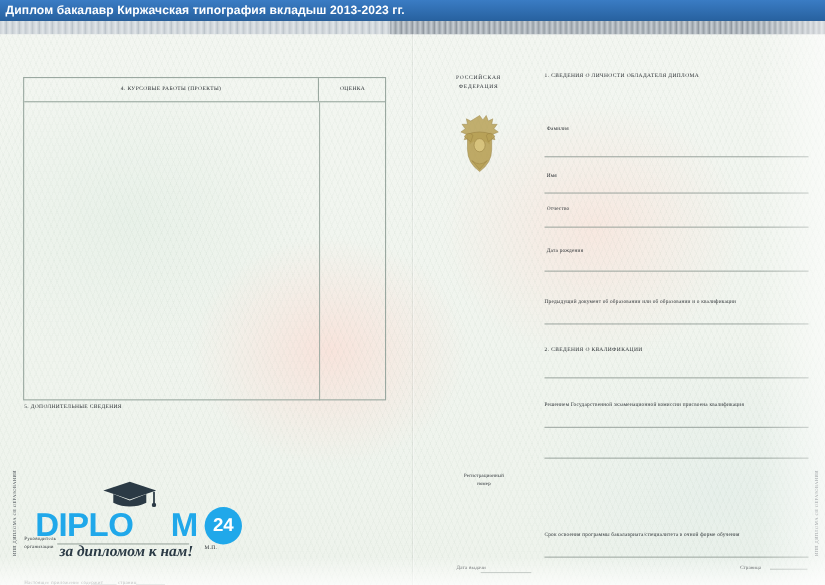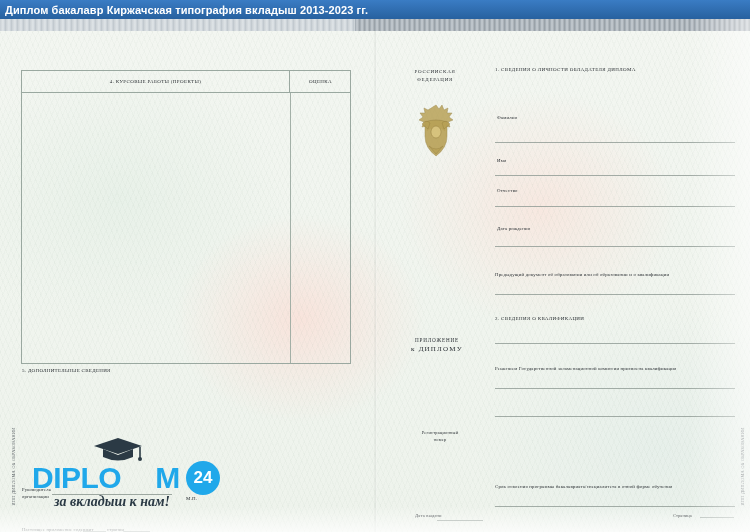--- a/index.html
+++ b/index.html
@@ -435,24 +435,20 @@
         <g fill="#b39a4a" stroke="#8d7430" stroke-width="0.5">
           <path d="M23 3 l3 4 3-4 2 5 4-2 -1 5 5 0 -3 4 4 3 -5 2 2 5 -5 -1 0 5 -4 -3 -2 5 -3 -4 -3 4 -2 -5 -4 3 0 -5 -5 1 2 -5 -5 -2 4 -3 -3 -4 5 0 -1 -5 4 2z" opacity="0.85"></path>
           <path d="M12 20 q11 -4 22 0 l0 14 q0 12 -11 20 q-11 -8 -11 -20z" opacity="0.9"></path>
           <ellipse cx="23" cy="30" rx="5" ry="6" fill="#d8c277" opacity="0.9"></ellipse>
           <path d="M9 22 q4 -5 8 -1 l-2 6z" opacity="0.8"></path>
           <path d="M37 22 q-4 -5 -8 -1 l2 6z" opacity="0.8"></path>
           <path d="M16 44 q7 6 14 0 l-7 8z" opacity="0.8"></path>
         </g>
       </svg>
 
-      <div id="prilozhenie">
-        <div>ПРИЛОЖЕНИЕ</div>
-        <div class="big">к ДИПЛОМУ</div>
-      </div>
 
       <div id="reg-number">
         <div>Регистрационный</div>
         <div>номер</div>
       </div>
 
       <div id="date-issue">Дата выдачи</div>
       <div class="r-rule" id="rr-date"></div>
 
       <div class="r-label" id="sec1-title">1. СВЕДЕНИЯ О ЛИЧНОСТИ ОБЛАДАТЕЛЯ ДИПЛОМА</div>
@@ -492,21 +488,21 @@
       <svg id="wm-cap" viewBox="0 0 52 26">
         <path d="M26 1 L50 9 L26 17 L2 9 Z" fill="#2b3a45"></path>
         <path d="M11 12 L11 20 Q26 27 41 20 L41 12 L26 18 Z" fill="#2b3a45"></path>
         <path d="M48 10 L48 21" stroke="#2b3a45" stroke-width="1.6" fill="none"></path>
         <circle cx="48" cy="22" r="2" fill="#2b3a45"></circle>
       </svg>
       <div id="wm-text">
         <span>DIPLO</span><span style="padding-left:34px">M</span>
       </div>
       <div id="wm-badge">24</div>
-      <div id="wm-sub">за вкладыш к нам!</div>
+      <div id="wm-sub">за дипломом к нам!</div>
     </div>
 
   </div>
 
   <div id="topstrip">
     <div class="strip-dark"></div>
   </div>
   <div id="fold"></div>
   <div id="scanfade"></div>
   <div id="bottomfade"></div>

